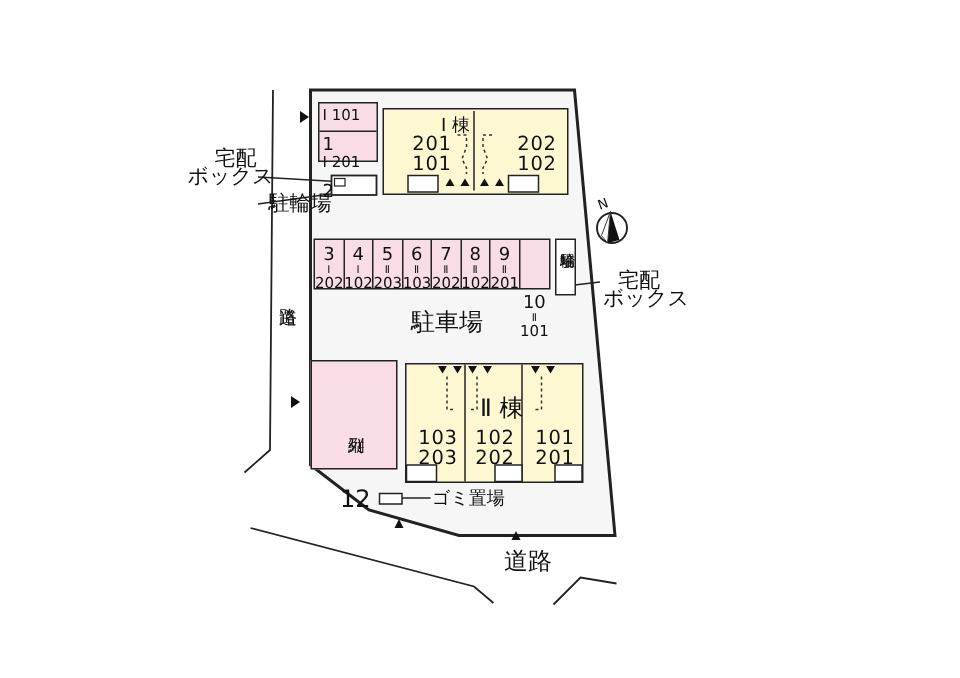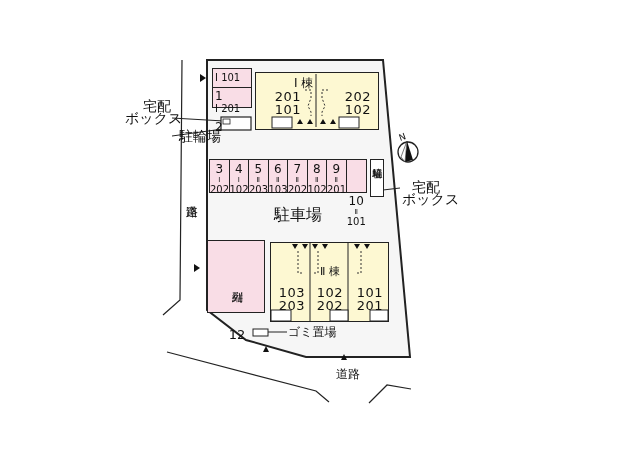--- a/index.html
+++ b/index.html
@@ -154,33 +154,33 @@
   <div class="vert" style="font-size:10px;line-height:12px;margin:0 auto;">駐輪場</div>
 </div>
 <div class="lbl" style="left:402px;top:181px;">
   <div style="padding-left:10px;">宅配</div>
   <div>ボックス</div>
 </div>
 
 <div class="lbl" style="left:399px;top:131px;font-size:9px;transform:rotate(-20deg);">N</div>
 
 <div class="lbl vert" style="left:186px;top:196px;font-size:12px;">道路</div>
-<div class="lbl" style="left:336px;top:368px;font-size:12px;">道路</div>
+<div class="lbl" style="left:336px;top:368px;font-size:16px;">道路</div>
 
 <div class="lbl" style="left:274px;top:209px;font-size:16px;">駐車場</div>
 
 <div class="abs pink" style="left:207px;top:240px;width:58px;height:73px;">
   <div class="slot" style="left:33.3%;width:33.3%;">
     <div class="vert" style="font-size:11px;margin:10px auto 0;">縦列</div>
-    <div style="position:absolute;bottom:2px;width:100%;font-size:13px;text-align:right;">12</div>
+    <div style="position:absolute;bottom:2px;width:100%;font-size:16px;">12</div>
   </div>
 </div>
 
 <div class="bldg" style="left:270px;top:242px;width:119px;height:80px;background:transparent;"></div>
-<div class="lbl" style="left:320px;top:266px;font-size:11px;">Ⅱ 棟</div>
+<div class="lbl" style="left:320px;top:266px;font-size:16px;">Ⅱ 棟</div>
 <div class="num" style="left:274px;top:286px;width:36px;">
   <div>103</div>
     <div>203</div>
 </div>
 <div class="num" style="left:312px;top:286px;width:36px;">
   <div>102</div>
     <div>202</div>
 </div>
 <div class="num" style="left:352px;top:286px;width:36px;">
   <div>101</div>

